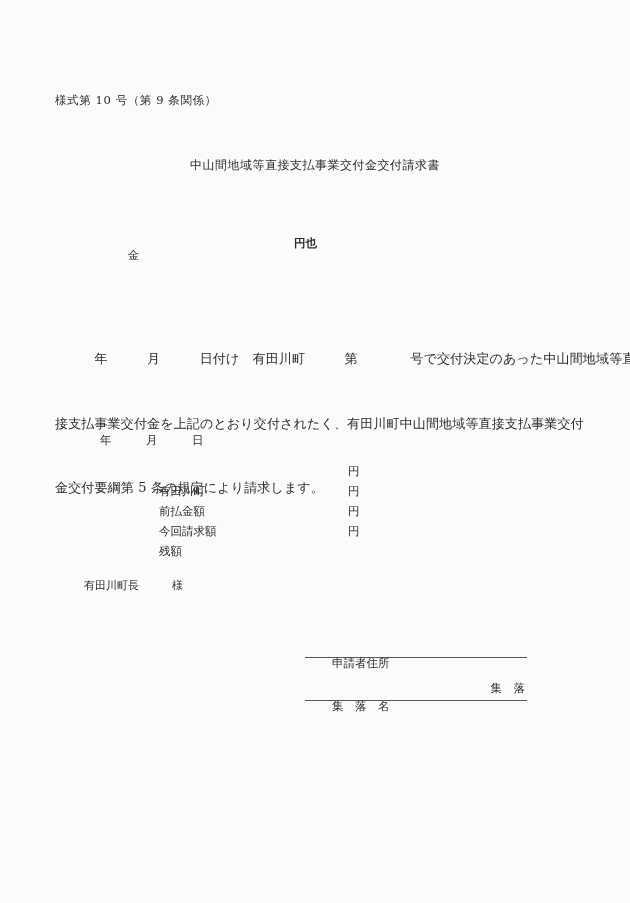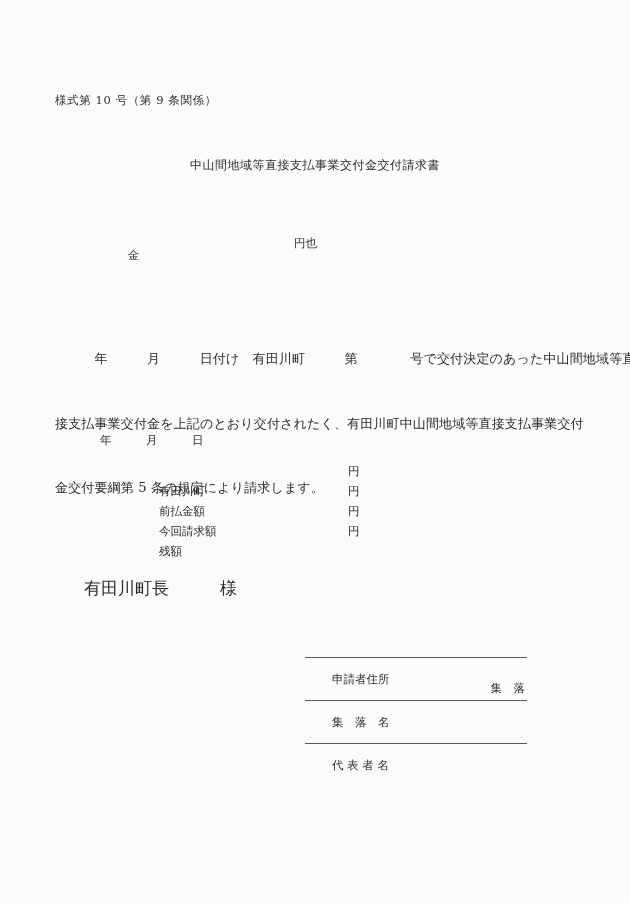--- a/index.html
+++ b/index.html
@@ -57,20 +57,21 @@
     font-size: 11.5px;
     width: 300px;
   }
   .amount-line .kin {
     display: inline-block;
   }
   .amount-line .yen-nari {
     position: absolute;
     left: 181px;
     top: 0;
+    font-weight: bold;
   }
 
   
   .body-para {
     left: 55px;
     top: 305px;
     width: 522px;
     font-size: 13px;
     line-height: 21.5px;
     white-space: pre-wrap;
@@ -110,21 +111,21 @@
   .amount-row .unit {
     position: absolute;
     left: 211px;
     top: 0;
   }
 
   
   .addressee {
     left: 84px;
     top: 580px;
-    font-size: 17px;
+    font-size: 11px;
   }
 
   
   .sig-block {
     position: absolute;
     left: 305px;
     top: 636px;
     width: 222px;
   }
   .sig-row {
@@ -132,21 +133,20 @@
     height: 21px;
     line-height: 18px;
     border-bottom: 1px solid #55555a;
     font-size: 11.5px;
     white-space: pre;
     margin-bottom: 21px;
   }
   .sig-row .sig-label {
     display: inline-block;
     padding-left: 5px;
-    margin-top: 16px;
   }
   .sig-row .sig-right {
     position: absolute;
     right: 2px;
     top: 0;
     white-space: pre;
   }
 </style>
 </head>
 <body>
@@ -193,19 +193,15 @@
 
   <div class="sig-block">
     <div class="sig-row">
       <span class="sig-label">申請者住所</span>
       <span class="sig-right"></span>
     </div>
     <div class="sig-row">
       <span class="sig-label">集　落　名</span>
       <span class="sig-right">集　落</span>
     </div>
-    <div class="sig-row">
-      <span class="sig-label">代 表 者 名</span>
-      <span class="sig-right"></span>
-    </div>
   </div>
 
 </div>
 
 </body></html>

